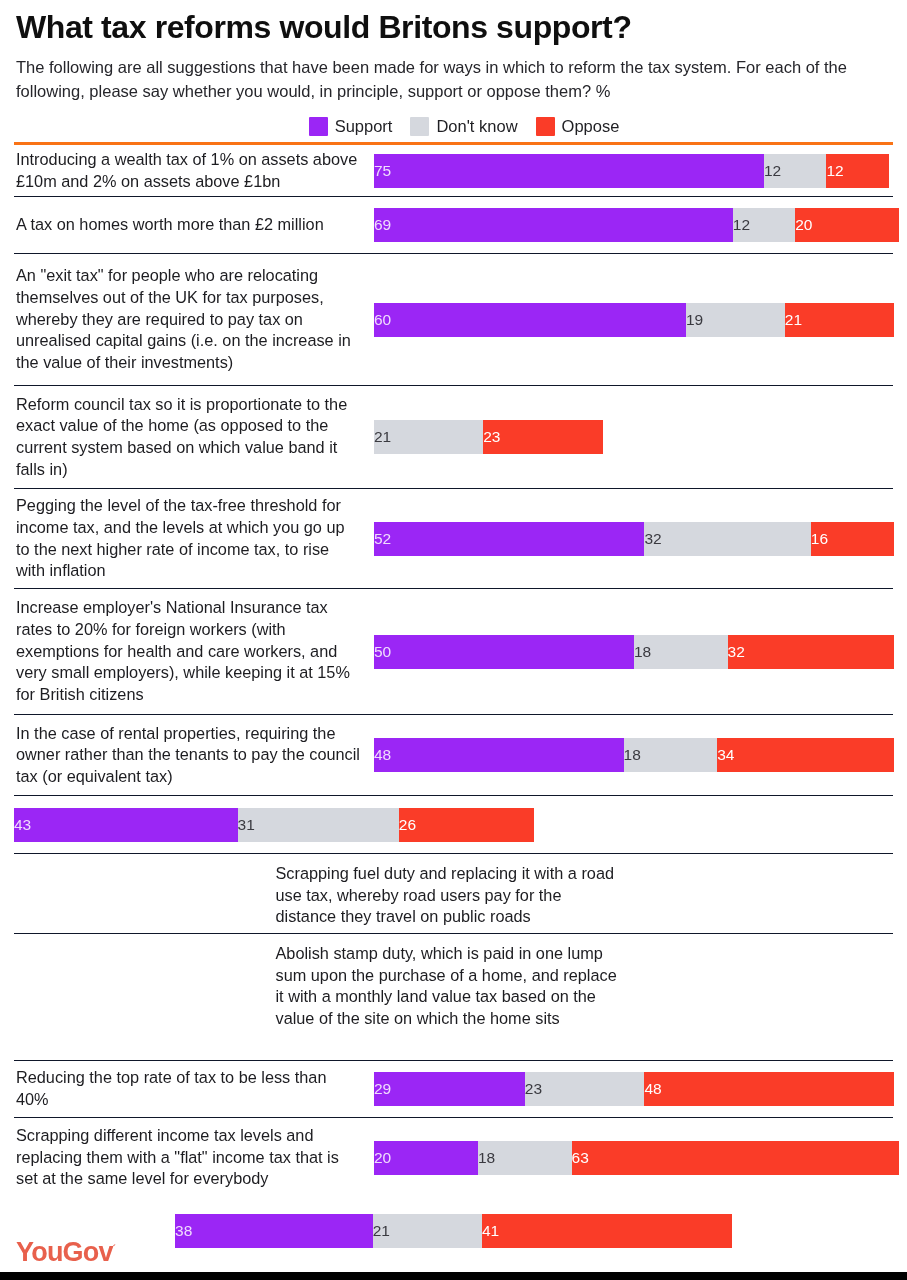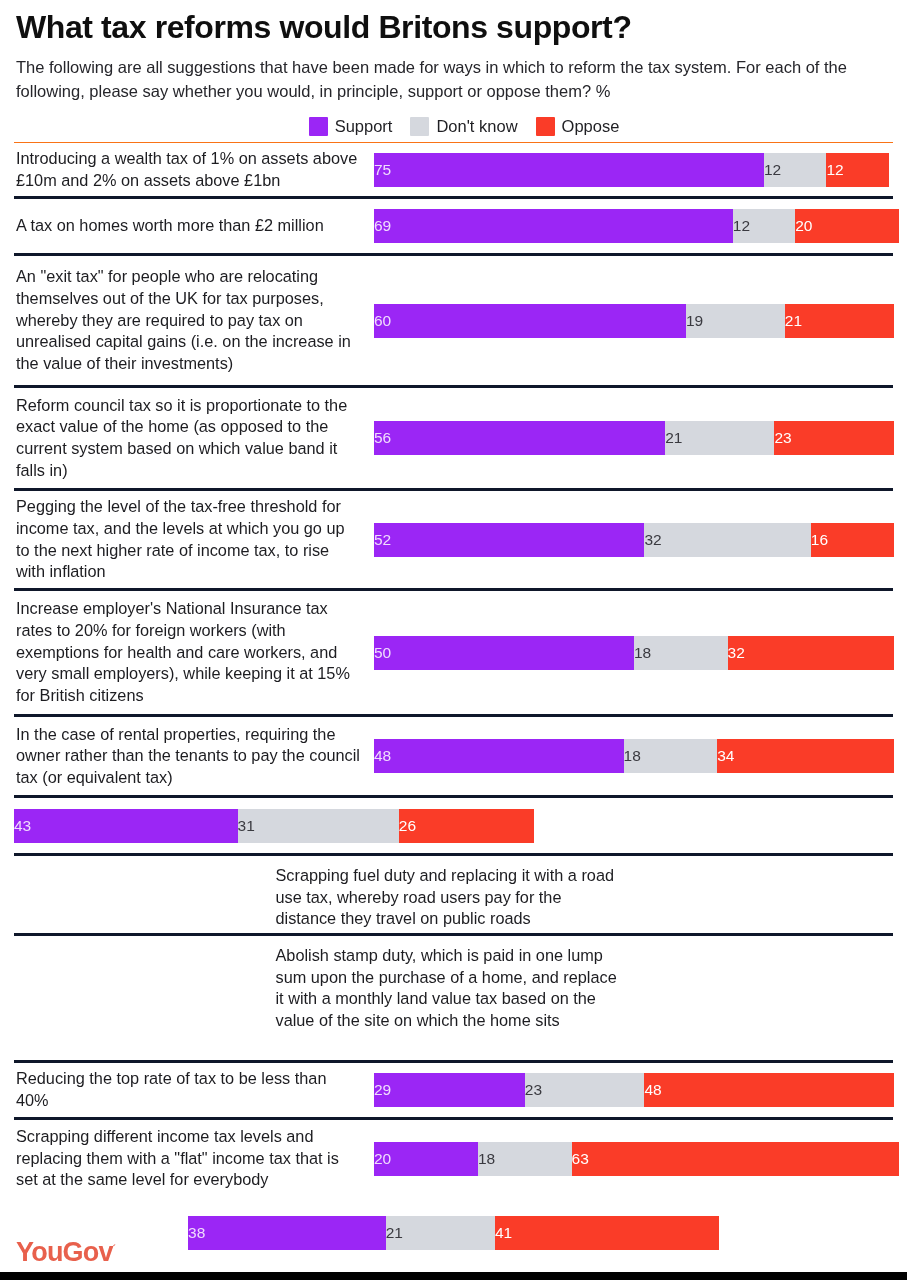--- a/index.html
+++ b/index.html
@@ -72,25 +72,25 @@
 
   .rows {
     flex: 1 1 auto;
     display: flex;
     flex-direction: column;
   }
 
   .row {
     display: flex;
     align-items: center;
-    border-top: 3px solid #0f172a;
+    border-top: 1px solid #0f172a;
     box-sizing: border-box;
     position: relative;
   }
-  .row:first-child { border-top: 1px solid #f97316; }
+  .row:first-child { border-top: 3px solid #f97316; }
 
   .row-label {
     width: 360px;
     flex: 0 0 360px;
     box-sizing: border-box;
     padding: 9px 14px 9px 2px;
     font-size: 16.3px;
     line-height: 1.33;
     color: #1d1d21;
   }
@@ -204,21 +204,20 @@
             <div class="seg seg-support" style="width: 312px;">60</div>
             <div class="seg seg-dontknow" style="width: 98.8px;">19</div>
             <div class="seg seg-oppose" style="width: 109.2px;">21</div>
           </div>
         </div>
       </div>
       <div class="row" style="height: 103px;">
         <div class="row-label">Reform council tax so it is proportionate to the exact value of the home (as opposed to the current system based on which value band it falls in)</div>
         <div class="row-bars">
           <div class="bar">
-            <div class="seg seg-support" style="width: 291.2px;">56</div>
             <div class="seg seg-dontknow" style="width: 109.2px;">21</div>
             <div class="seg seg-oppose" style="width: 119.6px;">23</div>
           </div>
         </div>
       </div>
       <div class="row" style="height: 100px;">
         <div class="row-label">Pegging the level of the tax-free threshold for income tax, and the levels at which you go up to the next higher rate of income tax, to rise with inflation</div>
         <div class="row-bars">
           <div class="bar">
             <div class="seg seg-support" style="width: 270.4px;">52</div>
@@ -255,21 +254,21 @@
             <div class="seg seg-oppose" style="width: 135.2px;">26</div>
           </div>
         </div>
       </div>
       <div class="row" style="height: 80px; flex-direction: column;">
         <div class="row-label">Scrapping fuel duty and replacing it with a road use tax, whereby road users pay for the distance they travel on public roads</div>
         <div class="row-bars">
           <div class="bar">
             <div class="seg seg-support" style="width: 197.6px;">38</div>
             <div class="seg seg-dontknow" style="width: 109.2px;">21</div>
-            <div class="seg seg-oppose" style="width: 224px;">41</div>
+            <div class="seg seg-oppose" style="width: 250px;">41</div>
           </div>
         </div>
       </div>
       <div class="row" style="height: 127px; flex-direction: column;">
         <div class="row-label">Abolish stamp duty, which is paid in one lump sum upon the purchase of a home, and replace it with a monthly land value tax based on the value of the site on which the home sits</div>
         <div class="row-bars">
           <div class="bar">
             <div class="seg seg-support" style="width: 176.8px;">34</div>
             <div class="seg seg-dontknow" style="width: 145.6px;">19</div>
             <div class="seg seg-oppose" style="width: 202.8px;">39</div>

